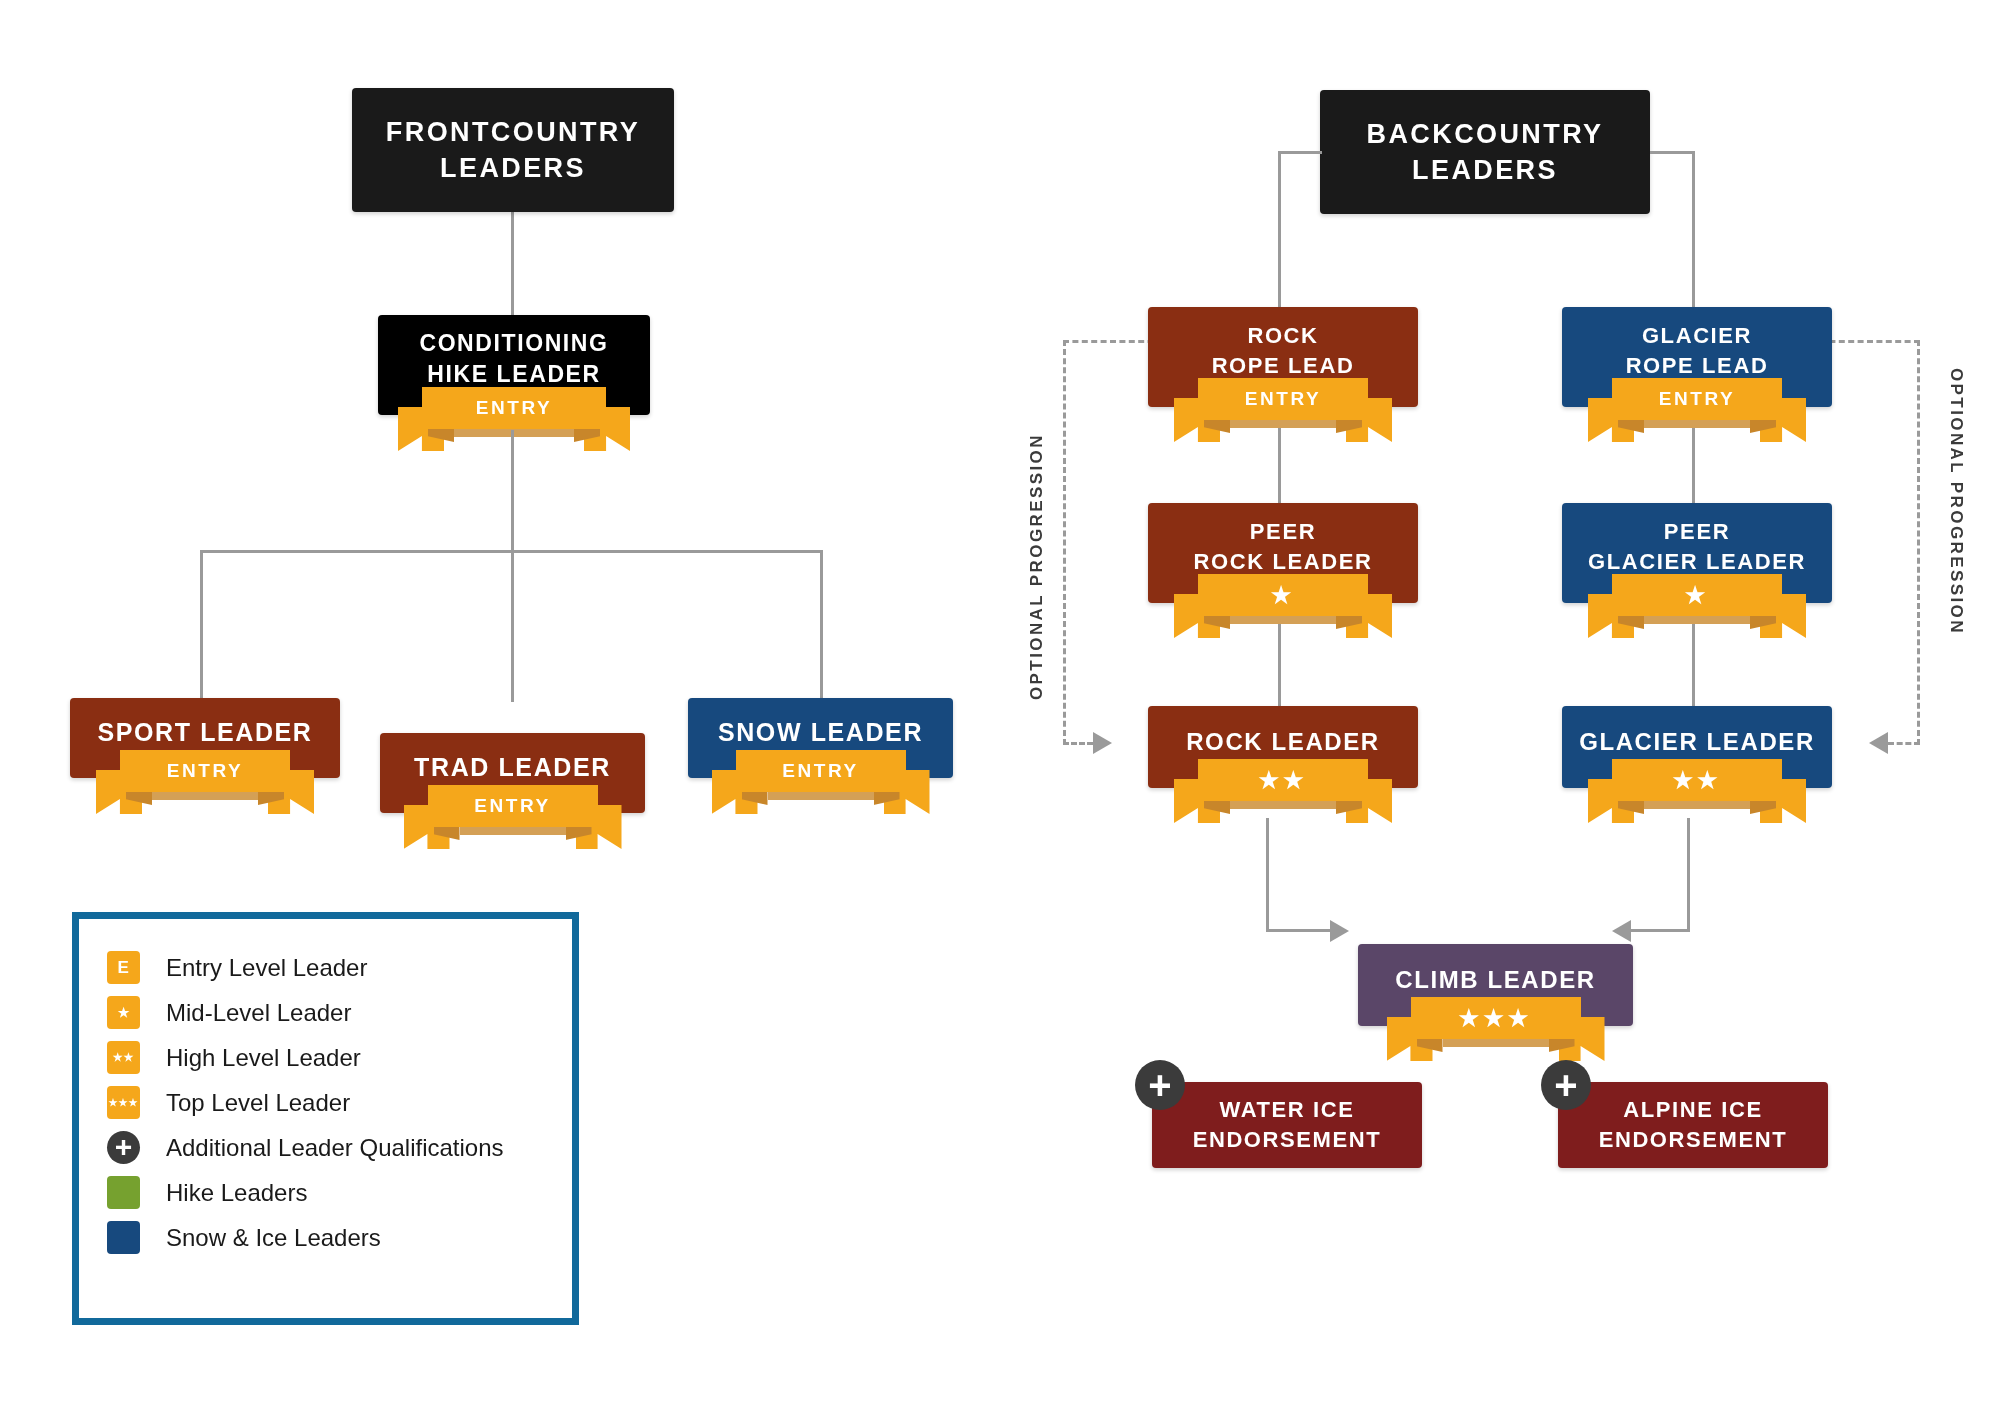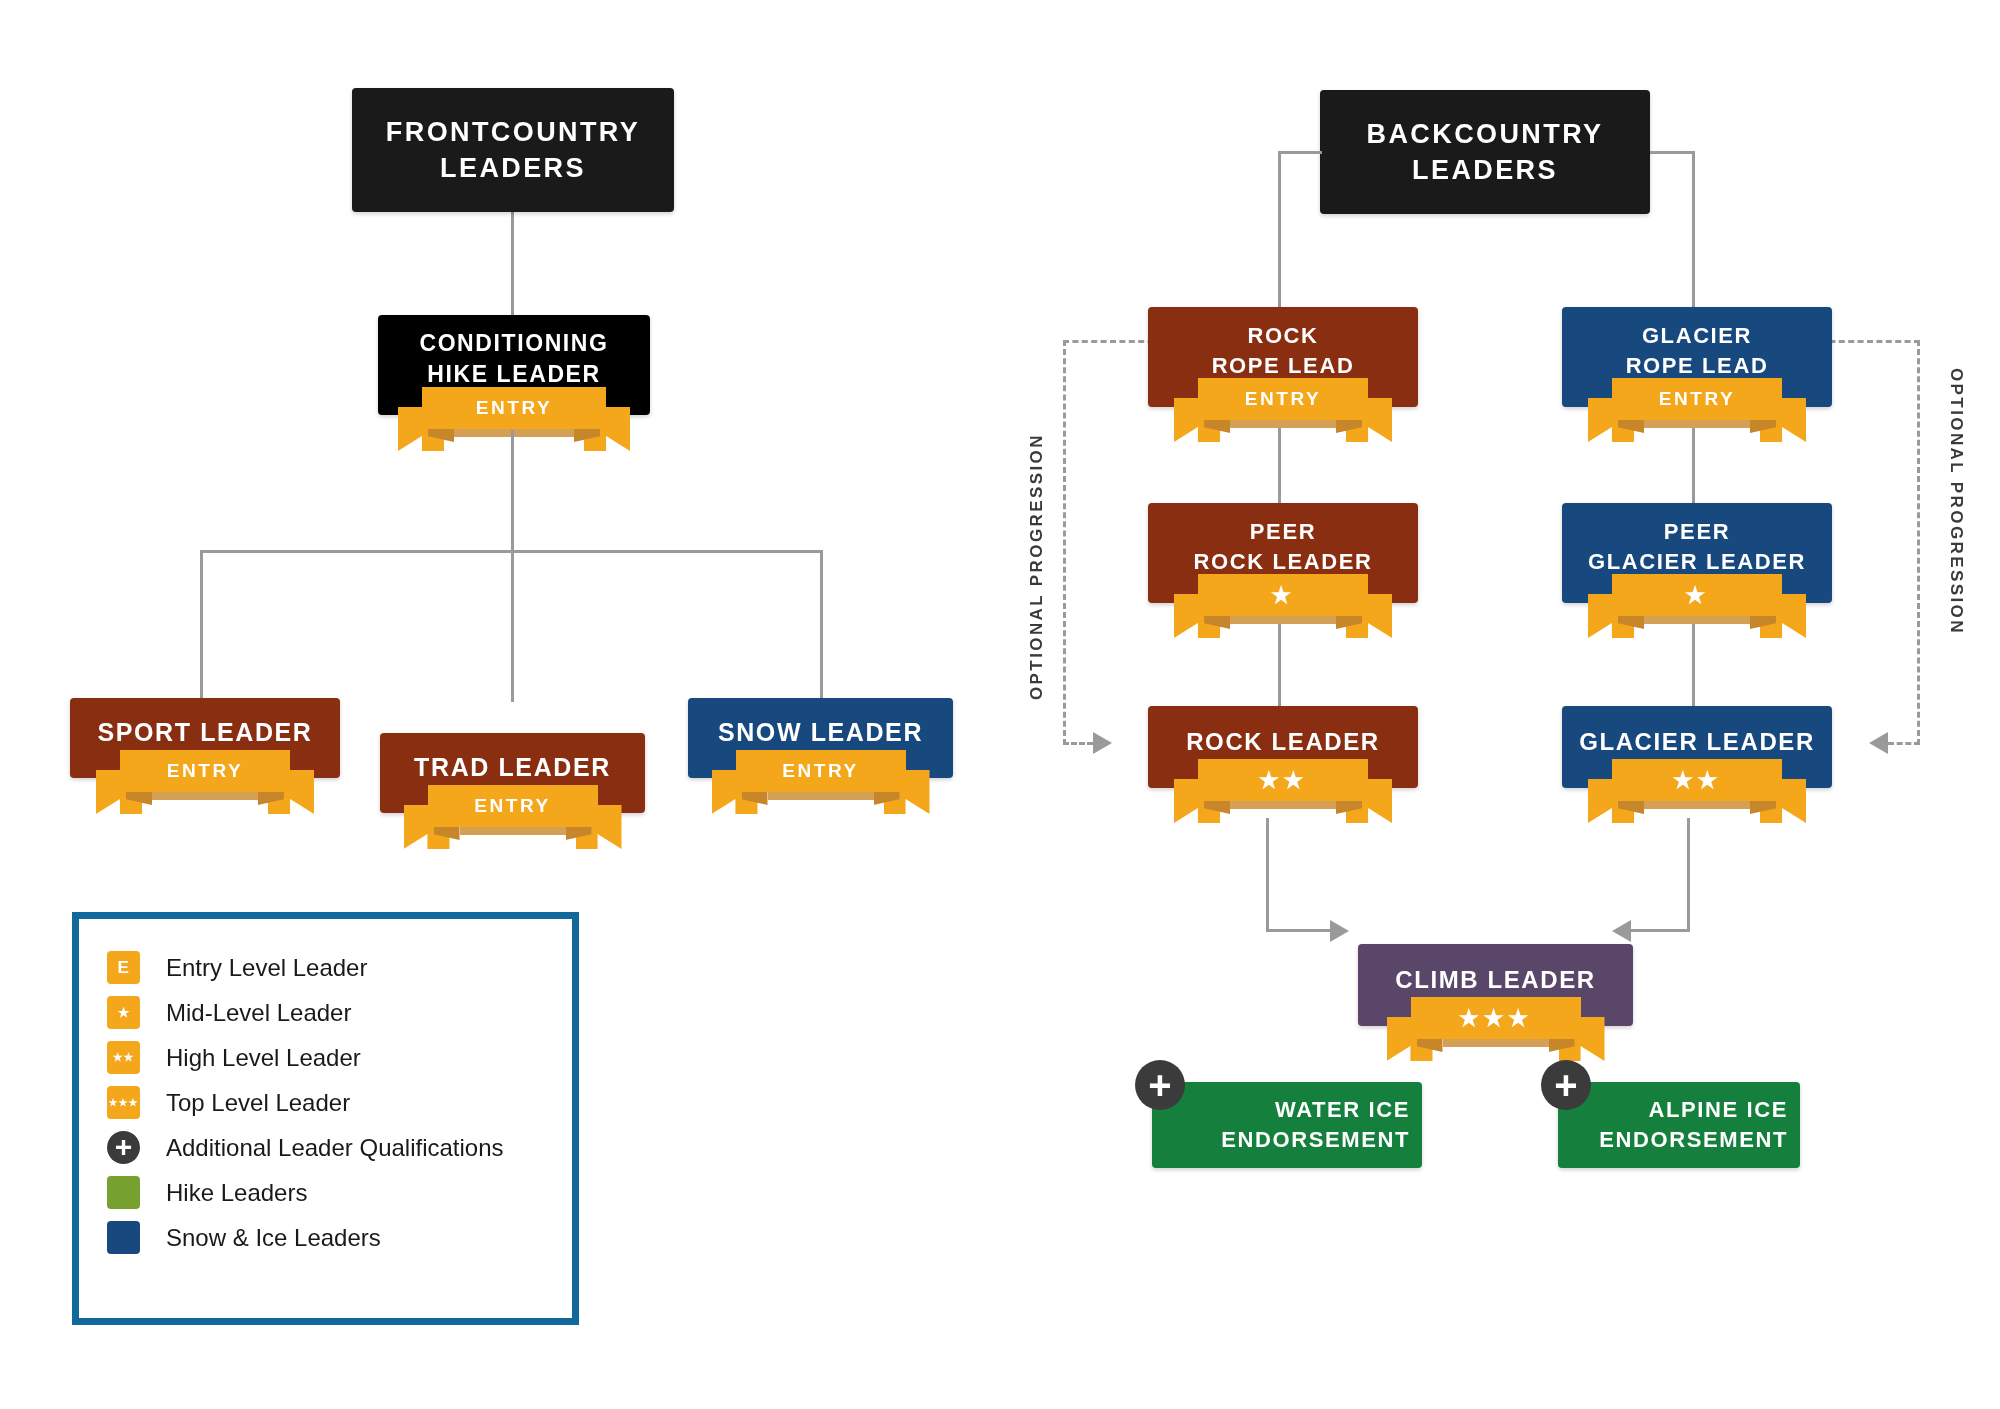--- a/index.html
+++ b/index.html
@@ -35,21 +35,21 @@
     line-height: 1.35;
     box-shadow: 0 2px 4px rgba(0,0,0,0.18);
   }
   .node .label { padding: 0 12px; width: 100%; }
 
   .hdr { background: #1a1a1a; font-size: 27px; letter-spacing: 2.4px; }
   .green  { background: #000000; }
   .brown  { background: #8a2e12; }
   .navy   { background: #17497e; }
   .purple { background: #5a4668; }
-  .cyan   { background: #15803d; text-align: right; }
+  .cyan   { background: #7f1d1d; }
 
   
   .ribbon {
     position: absolute;
     height: 52px;
     left: 50%;
     transform: translateX(-50%);
   }
   .ribbon .tail {
     position: absolute;
@@ -433,20 +433,20 @@
   <div class="node cyan" style="left:1152px; top:1082px; width:270px; height:86px; font-size:22px;">
     <div class="label">
       <span>WATER ICE</span><br>
       <span>ENDORSEMENT</span>
     </div>
   </div>
 
   <div class="plus-circle" style="left:1541px; top:1060px;">
     <span>+</span>
   </div>
-  <div class="node cyan" style="left:1558px; top:1082px; width:242px; height:86px; font-size:22px;">
+  <div class="node cyan" style="left:1558px; top:1082px; width:270px; height:86px; font-size:22px;">
     <div class="label">
       <span>ALPINE ICE</span><br>
       <span>ENDORSEMENT</span>
     </div>
   </div>
 
 </div>
 
 </body></html>

